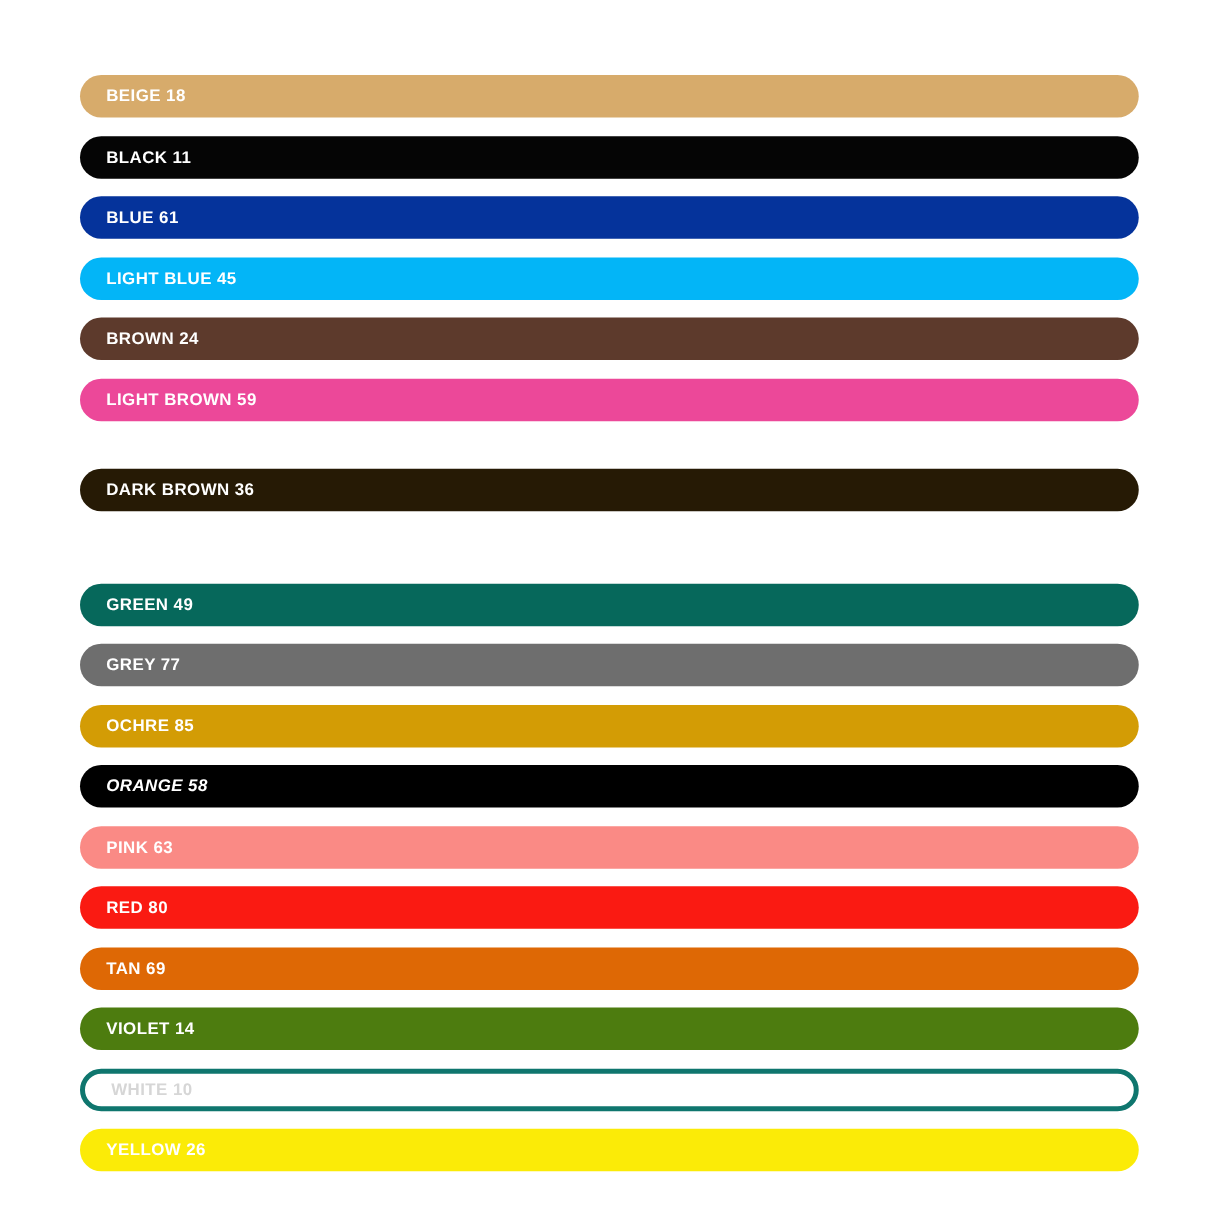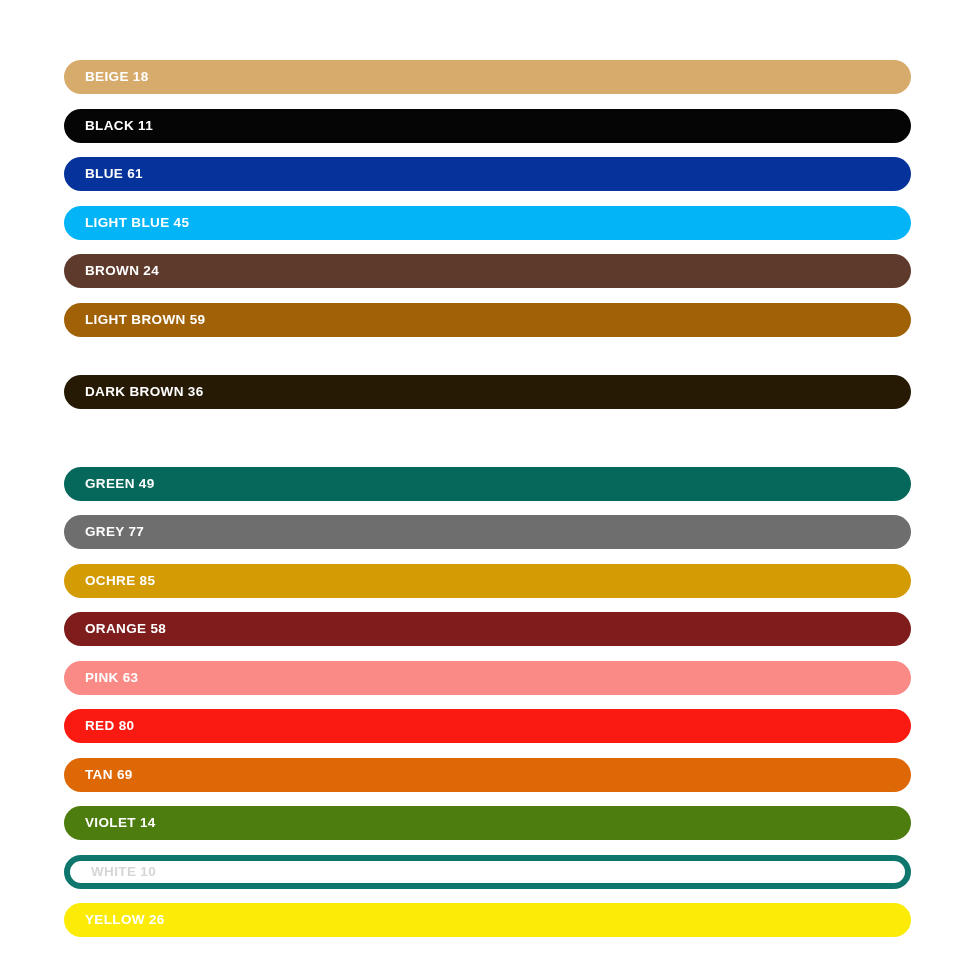--- a/index.html
+++ b/index.html
@@ -32,21 +32,21 @@
     position: relative;
     height: 34px;
     border-radius: 17px;
     display: flex;
     align-items: center;
     box-sizing: border-box;
     padding-left: 21px;
     overflow: hidden;
   }
   .swatch-row.is-white {
-    border: 6px solid #0f766e;
+    border: 4px solid #0f766e;
     background: #ffffff;
   }
   .swatch-label {
     font-size: 13.5px;
     font-weight: bold;
     letter-spacing: 0.35px;
     line-height: 1;
     text-transform: uppercase;
     color: #ffffff;
     white-space: nowrap;
@@ -69,36 +69,36 @@
       </div>
       <div class="swatch-row" style="background: rgb(5, 51, 155);">
         <span class="swatch-label">BLUE 61</span>
       </div>
       <div class="swatch-row" style="background: rgb(3, 181, 247);">
         <span class="swatch-label">LIGHT BLUE 45</span>
       </div>
       <div class="swatch-row" style="background: rgb(93, 58, 44);">
         <span class="swatch-label">BROWN 24</span>
       </div>
-      <div class="swatch-row" style="background: #a16207;">
+      <div class="swatch-row" style="background: #ec4899;">
         <span class="swatch-label">LIGHT BROWN 59</span>
       </div>
       <div class="swatch-row" style="background: rgb(38, 26, 5); margin-top: 24px;">
         <span class="swatch-label">DARK BROWN 36</span>
       </div>
       <div class="swatch-row" style="background: rgb(6, 104, 91); margin-top: 43px;">
         <span class="swatch-label">GREEN 49</span>
       </div>
       <div class="swatch-row" style="background: rgb(110, 110, 110);">
         <span class="swatch-label">GREY 77</span>
       </div>
       <div class="swatch-row" style="background: rgb(211, 156, 5);">
         <span class="swatch-label">OCHRE 85</span>
       </div>
-      <div class="swatch-row" style="background: #7f1d1d;">
+      <div class="swatch-row" style="background: #000000; font-style: italic;">
         <span class="swatch-label">ORANGE 58</span>
       </div>
       <div class="swatch-row" style="background: rgb(250, 138, 133);">
         <span class="swatch-label">PINK 63</span>
       </div>
       <div class="swatch-row" style="background: rgb(250, 26, 18);">
         <span class="swatch-label">RED 80</span>
       </div>
       <div class="swatch-row" style="background: rgb(222, 104, 5);">
         <span class="swatch-label">TAN 69</span>

